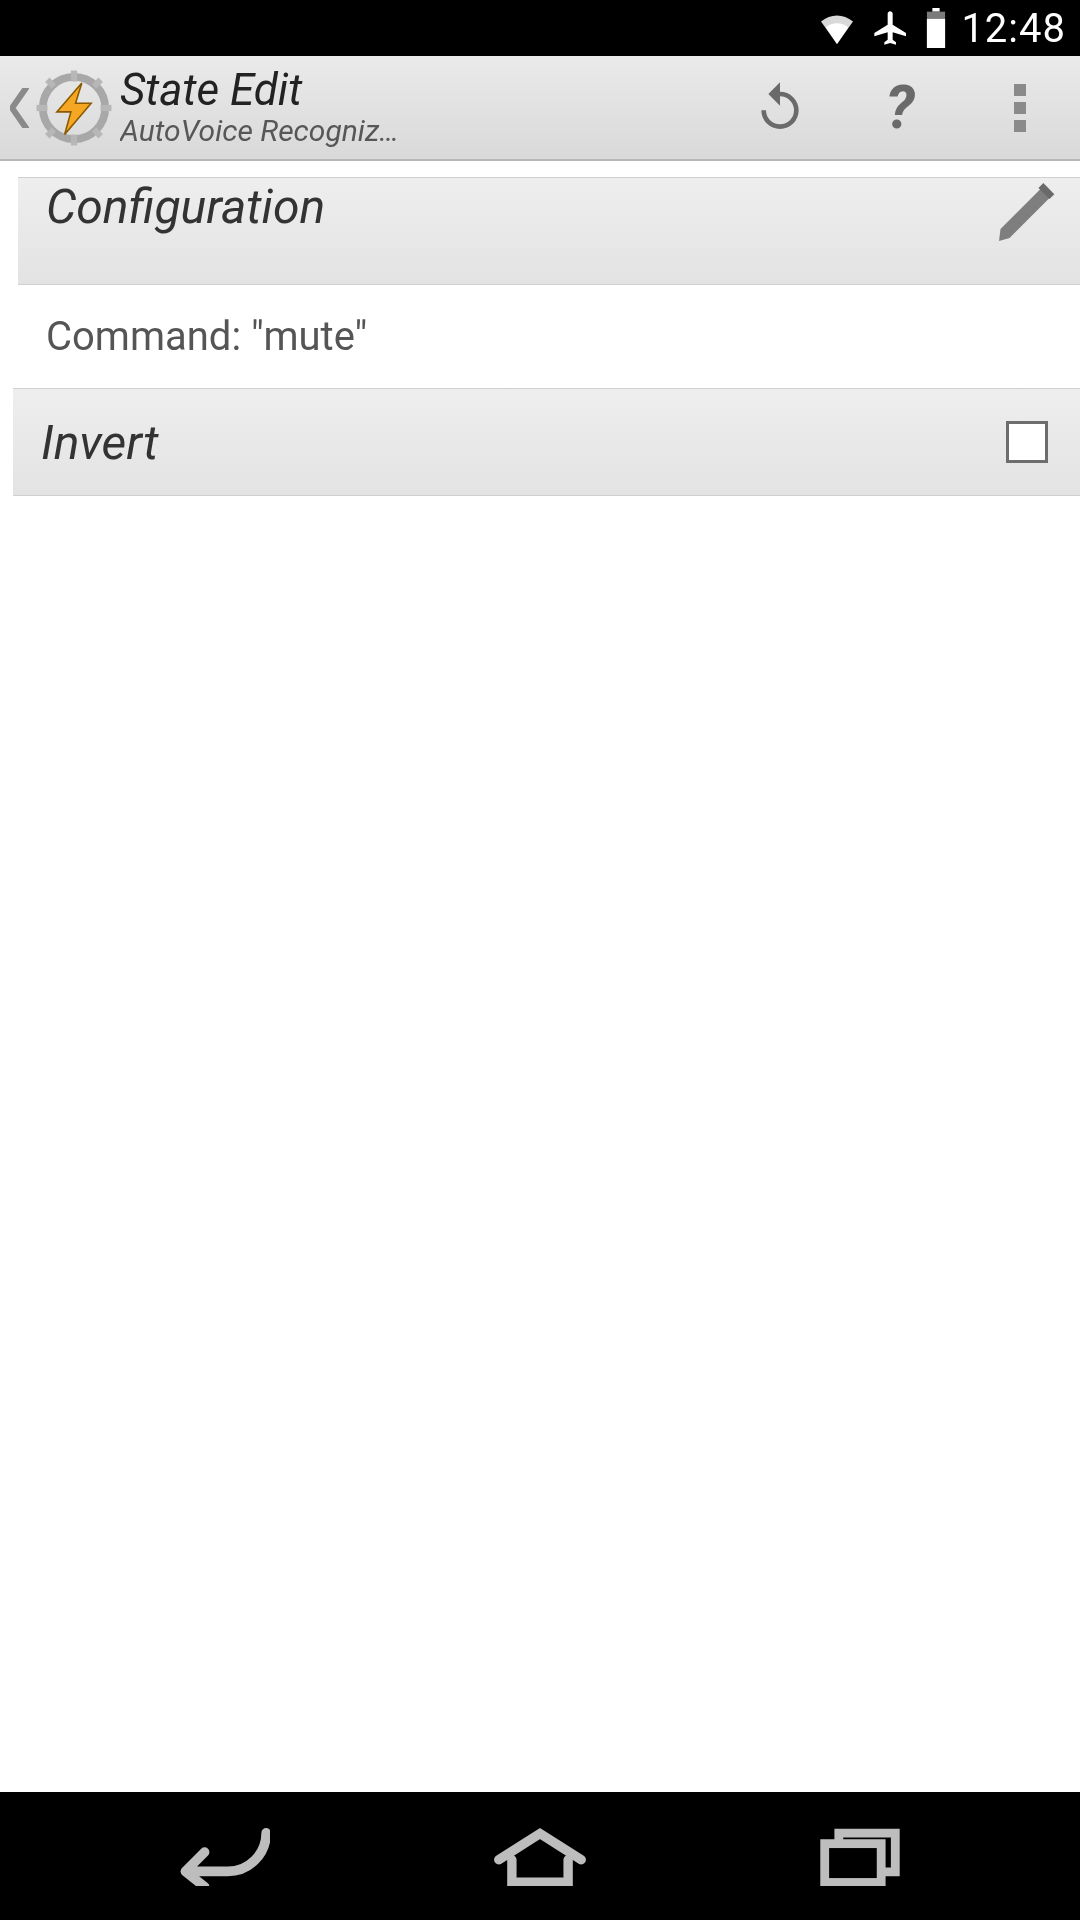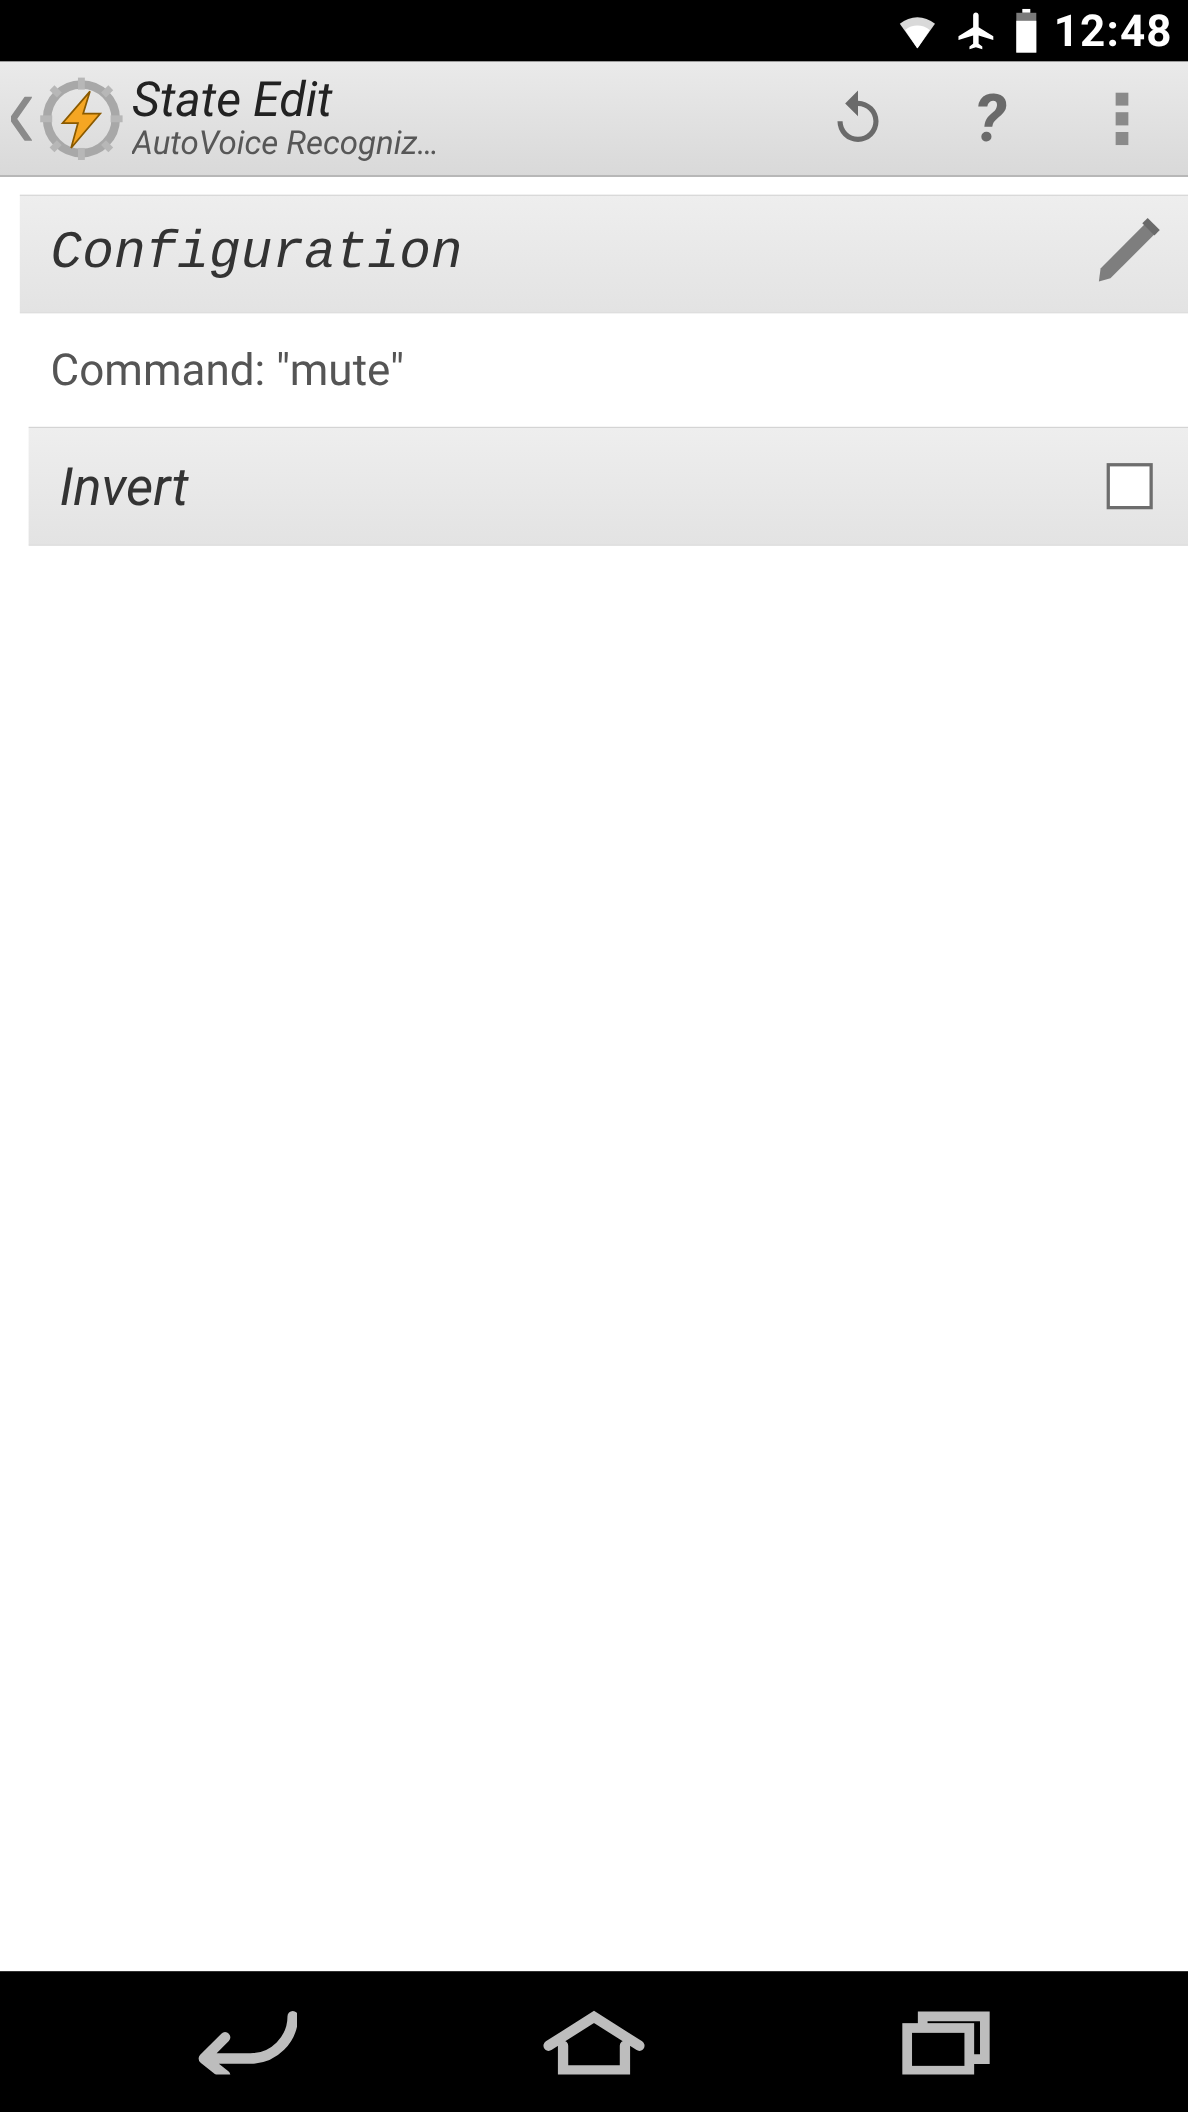--- a/index.html
+++ b/index.html
@@ -26,21 +26,21 @@
   .status-bar {
     height: 56px;
     background: #000;
     color: #e6e6e6;
     display: flex;
     align-items: center;
     justify-content: flex-end;
     padding: 0 14px 0 0;
     gap: 14px;
     font-size: 38px;
-    font-weight: 700;
+    font-weight: 400;
     letter-spacing: 1px;
   }
   .status-bar svg { display: block; }
   .clock { font-family: Roboto, Arial, sans-serif; font-size: 40px; color:#fff; }
 
   
   .action-bar {
     height: 105px;
     background: linear-gradient(#eaeaea,#d9d9d9);
     border-bottom: 2px solid #b7b7b7;
@@ -65,24 +65,23 @@
   .ab-btn { width: 120px; height: 105px; display:flex; align-items:center; justify-content:center; color:#6a6a6a; }
   .ab-btn svg { display:block; }
 
   
   .content { flex:1 1 auto; background:#fff; padding-top: 16px; }
   .section-row {
     height: 108px;
     background: linear-gradient(#eeeeee,#e3e3e3);
     border-top: 1px solid #d0d0d0;
     border-bottom: 1px solid #d0d0d0;
-    display:flex; align-items:center;
+    display:flex; 
     padding: 0 18px 0 28px;
     margin-left: 18px;
-    font-family: Liberation Mono, monospace;
   }
   .section-label {
     font-style: italic;
     font-size: 48px;
     color:#333;
     flex:1 1 auto;
   }
   .section-icon { color:#7a7a7a; }
   .config-value {
     font-size: 40px;
@@ -90,21 +89,21 @@
     padding: 28px 0 28px 46px;
     background:#fff;
   }
   .invert-row {
     height: 108px;
     background: linear-gradient(#eeeeee,#e3e3e3);
     border-top: 1px solid #d0d0d0;
     border-bottom: 1px solid #d0d0d0;
     display:flex; align-items:center;
     padding: 0 32px 0 28px;
-    margin-left: 26px;
+    margin-left: 13px;
   }
   .invert-label {
     font-style: italic;
     font-size: 48px;
     color:#333;
     flex:1 1 auto;
   }
   .checkbox {
     width: 42px; height: 42px;
     border: 3px solid #6d6d6d;

